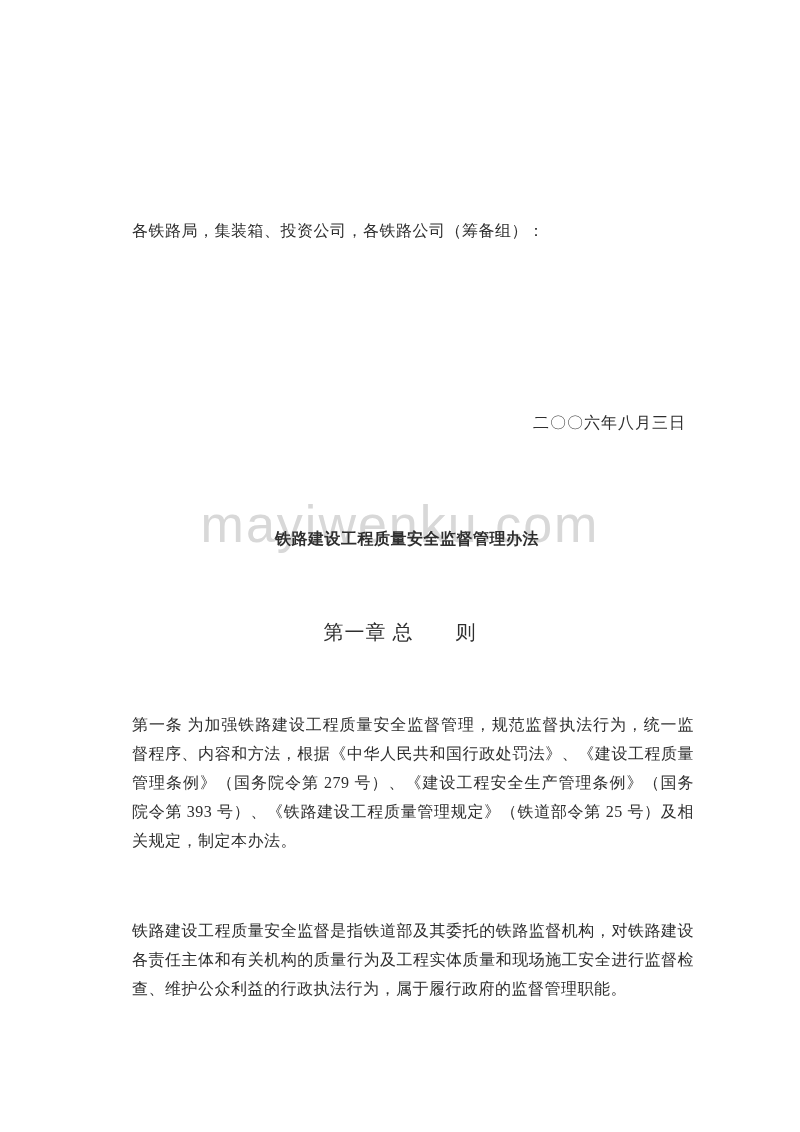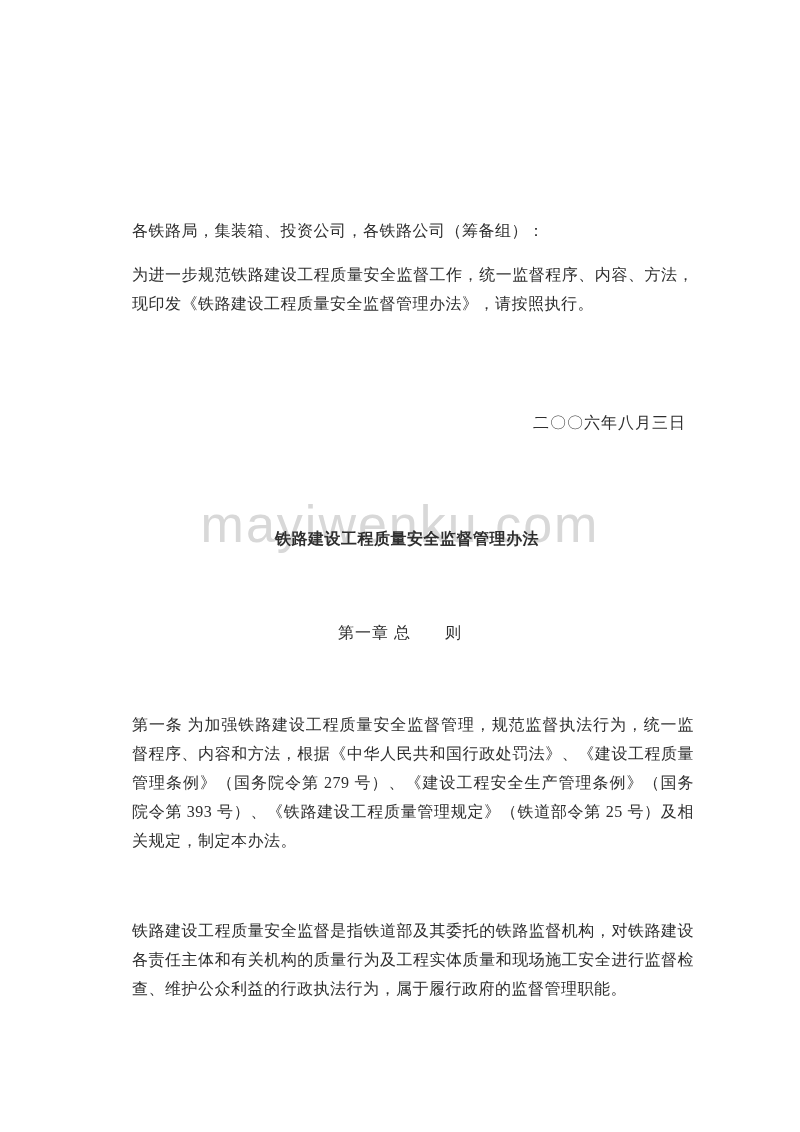--- a/index.html
+++ b/index.html
@@ -87,39 +87,38 @@
     letter-spacing: 0.5px;
     padding-left: 7px;
   }
   .chapter-heading {
     position: absolute;
     top: 618px;
     left: 0;
     width: 800px;
     margin: 0;
     text-align: center;
-    font-size: 16px;
+    font-size: 20px;
     font-weight: normal;
     line-height: 29px;
     white-space: pre;
     letter-spacing: 1px;
   }
   .article-1 { top: 698px; }
   .article-2 { top: 814px; }
   .article-3 { top: 904px; }
 </style>
 </head>
 <body>
 
 <div class="page">
 
 
   <p class="bodytext salutation">各铁路局，集装箱、投资公司，各铁路公司（筹备组）：</p>
 
-  <p class="bodytext intro">为进一步规范铁路建设工程质量安全监督工作，统一监督程序、内容、方法，现印发《铁路建设工程质量安全监督管理办法》，请按照执行。</p>
 
   <p class="issue-date">二〇〇六年八月三日</p>
 
   <span class="watermark">mayiwenku.com</span>
 
   <h2 class="reg-title">铁路建设工程质量安全监督管理办法</h2>
 
   <h3 class="chapter-heading">第一章 总　　则</h3>
 
   <p class="bodytext article-1">第一条 为加强铁路建设工程质量安全监督管理，规范监督执法行为，统一监督程序、内容和方法，根据《中华人民共和国行政处罚法》、《建设工程质量管理条例》（国务院令第 279 号）、《建设工程安全生产管理条例》（国务院令第 393 号）、《铁路建设工程质量管理规定》（铁道部令第 25 号）及相关规定，制定本办法。</p>

